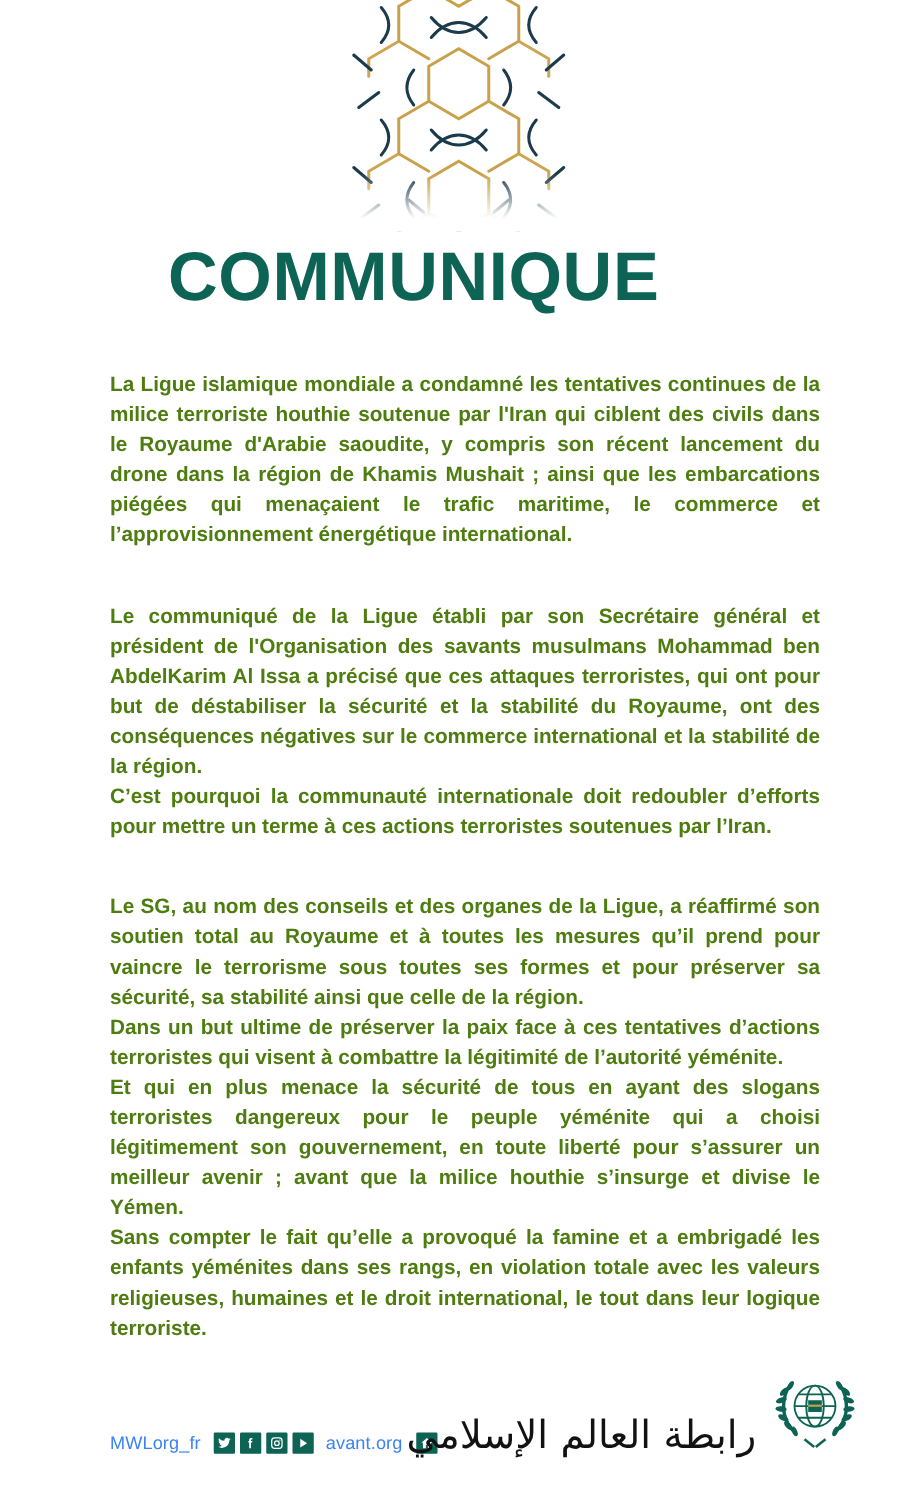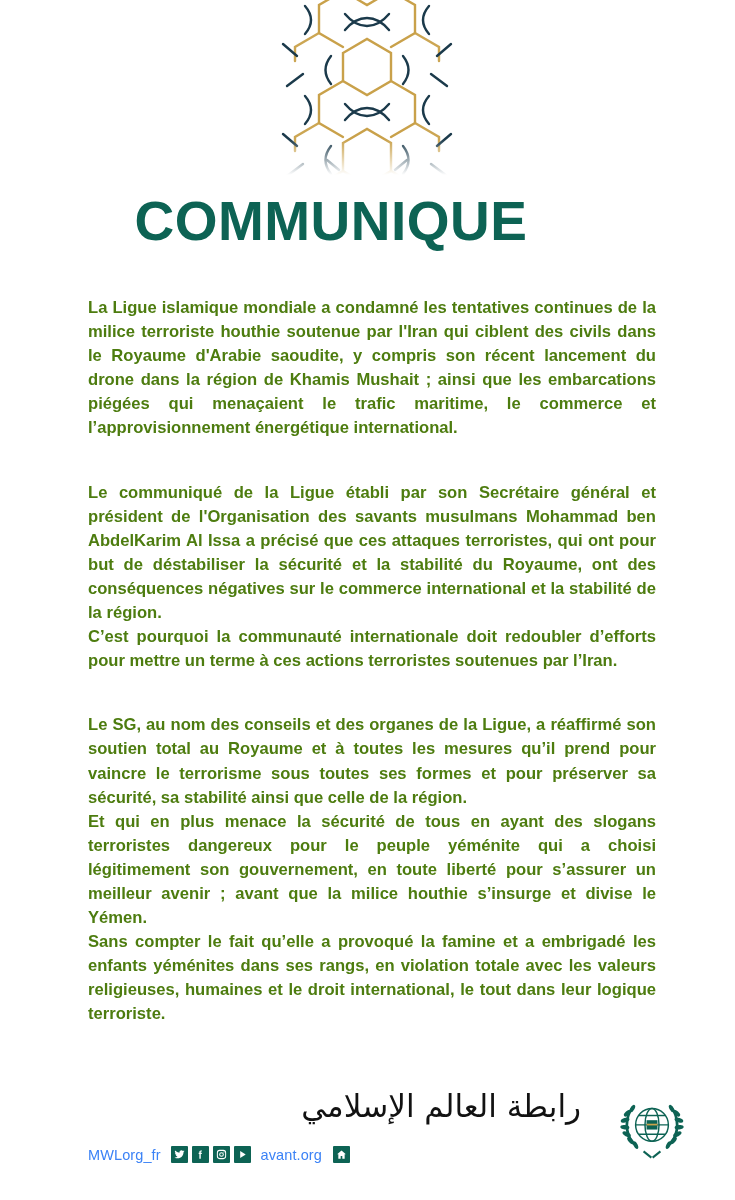--- a/index.html
+++ b/index.html
@@ -122,22 +122,22 @@
   .home-icon {
     margin-left: 4px;
   }
 
   
   .logo-lockup {
     position: absolute;
     right: 44px;
     bottom: 33px;
     display: flex;
-    align-items: flex-start;
-    gap: 32px;
+    align-items: flex-end;
+    gap: 8px;
   }
   .logo-text-col {
     display: flex;
     flex-direction: column;
     align-items: center;
     gap: 2px;
   }
   .logo-arabic {
     font-family: "DejaVu Sans", sans-serif;
     font-size: 31px;
@@ -225,20 +225,21 @@
 
 <div class="title-wrap">
   <h1 class="doc-title">COMMUNIQUE</h1>
 </div>
 
 <div class="content">
   <p class="para">La Ligue islamique mondiale a condamné les tentatives continues de la milice terroriste houthie soutenue par l'Iran qui ciblent des civils dans le Royaume d'Arabie saoudite, y compris son récent lancement du drone dans la région de Khamis Mushait ; ainsi que les embarcations piégées qui menaçaient le trafic maritime, le commerce et l’approvisionnement énergétique international.</p>
   <p class="para gap-before">Le communiqué de la Ligue établi par son Secrétaire général et président de l'Organisation des savants musulmans Mohammad ben AbdelKarim Al Issa a précisé que ces attaques terroristes, qui ont pour but de déstabiliser la sécurité et la stabilité du Royaume, ont des conséquences négatives sur le commerce international et la stabilité de la région.</p>
   <p class="para">C’est pourquoi la communauté internationale doit redoubler d’efforts pour mettre un terme à ces actions terroristes soutenues par l’Iran.</p>
   <p class="para gap-before"> Le SG, au nom des conseils et des organes de la Ligue, a réaffirmé son soutien total au Royaume et à toutes les mesures qu’il prend pour vaincre le terrorisme sous toutes ses formes et pour préserver sa sécurité, sa stabilité ainsi que celle de la région.</p>
+  <p class="para">Dans un but ultime de préserver la paix face à ces tentatives d’actions terroristes qui visent à combattre la légitimité de l’autorité yéménite.</p>
   <p class="para">Et qui en plus menace la sécurité de tous en ayant des slogans terroristes dangereux pour le peuple yéménite qui a choisi légitimement son gouvernement, en toute liberté pour s’assurer un meilleur avenir ; avant que la milice houthie s’insurge et divise le Yémen.</p>
   <p class="para">Sans compter le fait qu’elle a  provoqué la famine et a embrigadé les enfants yéménites dans ses rangs, en violation totale avec les valeurs religieuses, humaines et le droit international, le tout dans leur logique terroriste.</p>
 </div>
 
 <div class="footer">
 
   <div class="social-bar">
     <span class="social-text">MWLorg_fr</span>
 
     <span class="social-icons">

